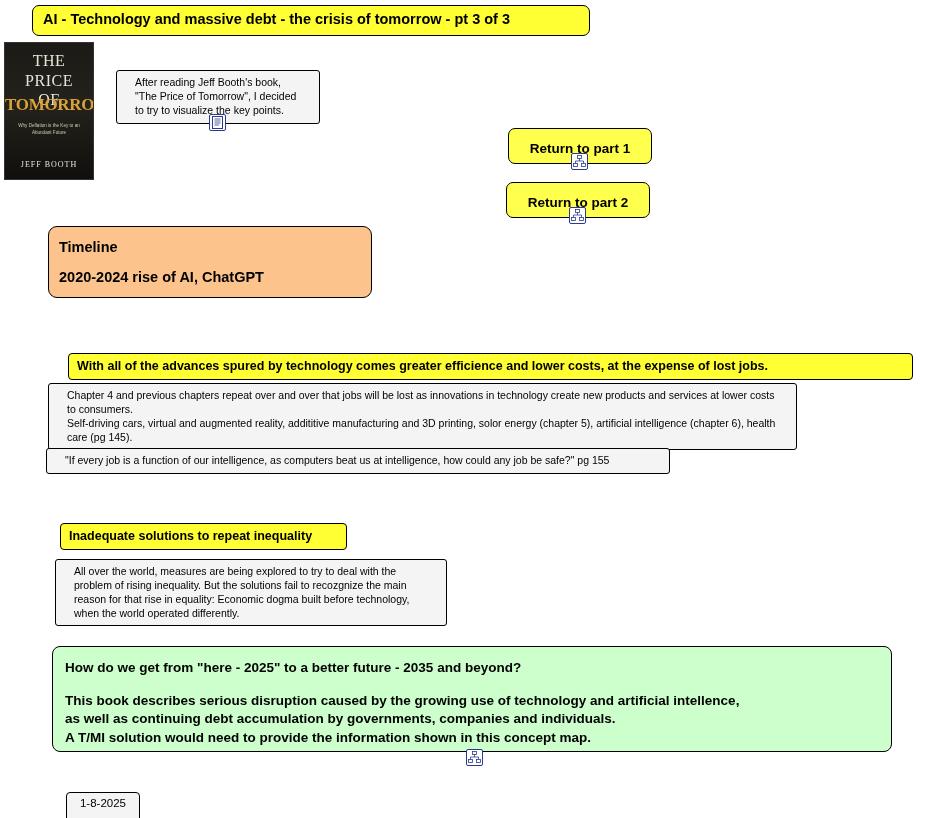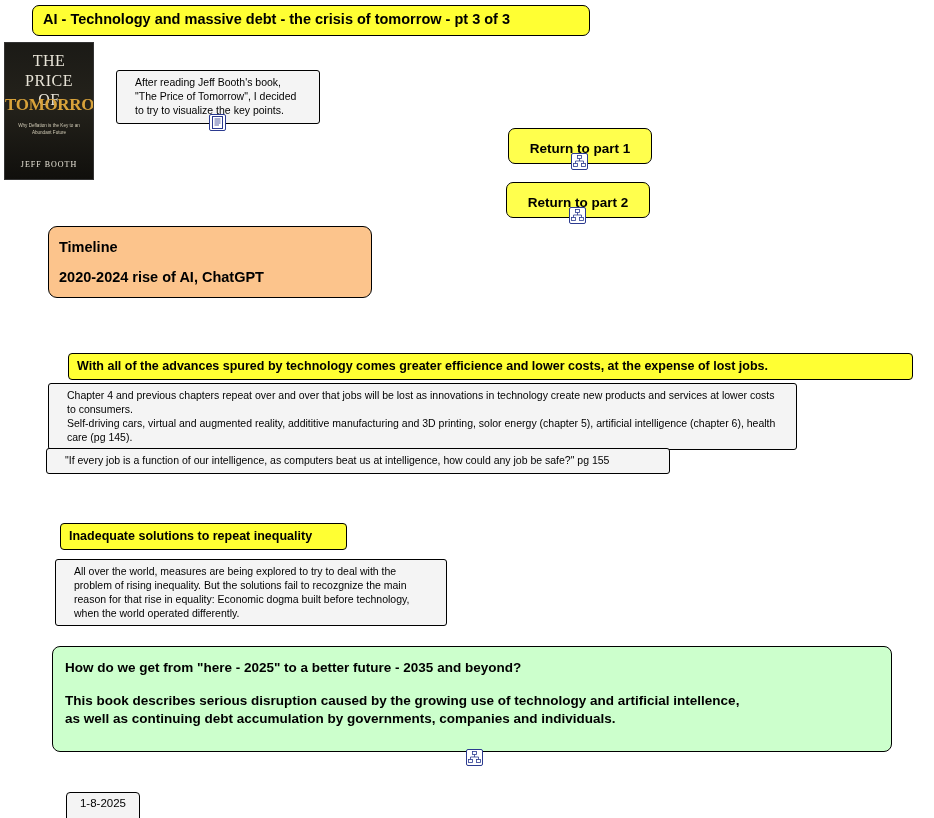--- a/index.html
+++ b/index.html
@@ -298,20 +298,21 @@
 </div>
 
 <div class="node note note-solutions">
   <span>All over the world, measures are being explored to try to deal with the problem of rising inequality. But the solutions fail to recozgnize the main reason for that rise in equality:  Economic dogma built before technology, when the world operated differently.</span>
 </div>
 
 <div class="node green-box">
   <div>How do we get from "here - 2025" to a better future - 2035 and beyond?</div>
   <div class="gb-2">This book describes serious disruption caused by the growing use of technology and artificial intellence,</div>
   <div>as well as continuing debt accumulation by governments, companies and individuals.</div>
+  <div>A T/MI solution would need to provide the information shown in this concept map.</div>
 </div>
 <div class="icon-badge ib-map3">
   <svg width="15" height="15" viewBox="0 0 15 15" aria-hidden="true">
     <rect x="5.5" y="1.5" width="4" height="3" fill="#ffffff" stroke="#2b3a8f" stroke-width="0.8"></rect>
     <rect x="1.5" y="9.5" width="4" height="3" fill="#ffffff" stroke="#2b3a8f" stroke-width="0.8"></rect>
     <rect x="9.5" y="9.5" width="4" height="3" fill="#ffffff" stroke="#2b3a8f" stroke-width="0.8"></rect>
     <line x1="7.5" y1="4.5" x2="7.5" y2="7" stroke="#2b3a8f" stroke-width="0.8"></line>
     <line x1="3.5" y1="7" x2="11.5" y2="7" stroke="#2b3a8f" stroke-width="0.8"></line>
     <line x1="3.5" y1="7" x2="3.5" y2="9.5" stroke="#2b3a8f" stroke-width="0.8"></line>
     <line x1="11.5" y1="7" x2="11.5" y2="9.5" stroke="#2b3a8f" stroke-width="0.8"></line>

